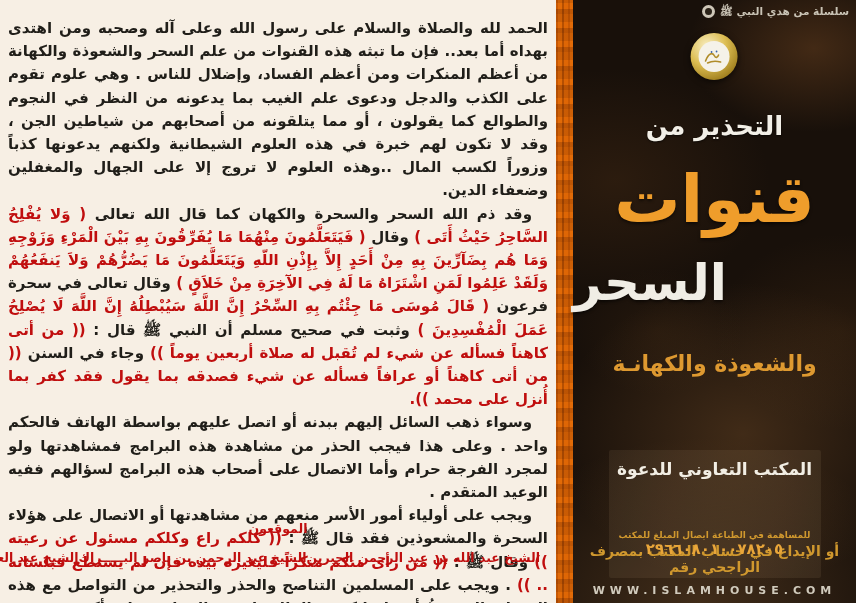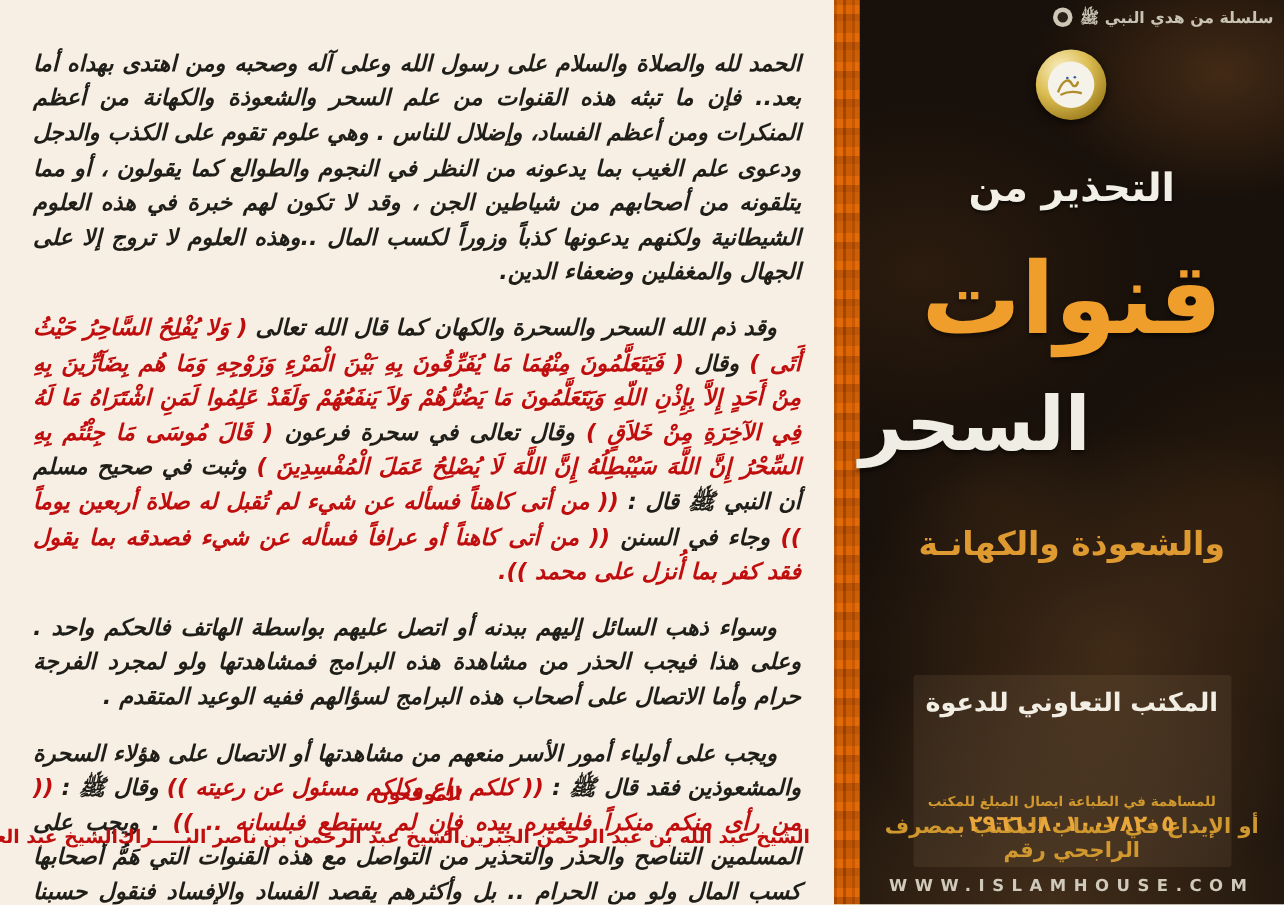--- a/index.html
+++ b/index.html
@@ -12,21 +12,21 @@
 
   
   .left-page { position:absolute; left:0; top:0; width:556px; height:603px; background:#f7efe4; }
 
   .body-text {
     position:absolute; top:17px; right:8px; left:8px;
     direction:rtl; text-align:justify;
     font-size:15px; line-height:23.2px; font-weight:bold;
     color:#201e19; letter-spacing:0;
   }
-  .para { margin:14px;font-style:italic; }
+  .para { margin:0; }
   .para.indent { text-indent:16px; }
   .seg-red { color:#c00e0e; }
   .seg-black { color:#201e19; }
 
   .signatures { position:absolute; left:0; right:0; top:521px; direction:rtl; color:#c00e0e; }
   .sig-heading { text-align:center; font-size:12.5px; font-weight:bold; margin-bottom:14px; }
   .sig-names { display:flex; justify-content:space-between; padding:0 16px; font-size:12.5px; font-weight:bold; }
   .sig-names span { white-space:nowrap; }
 
   

